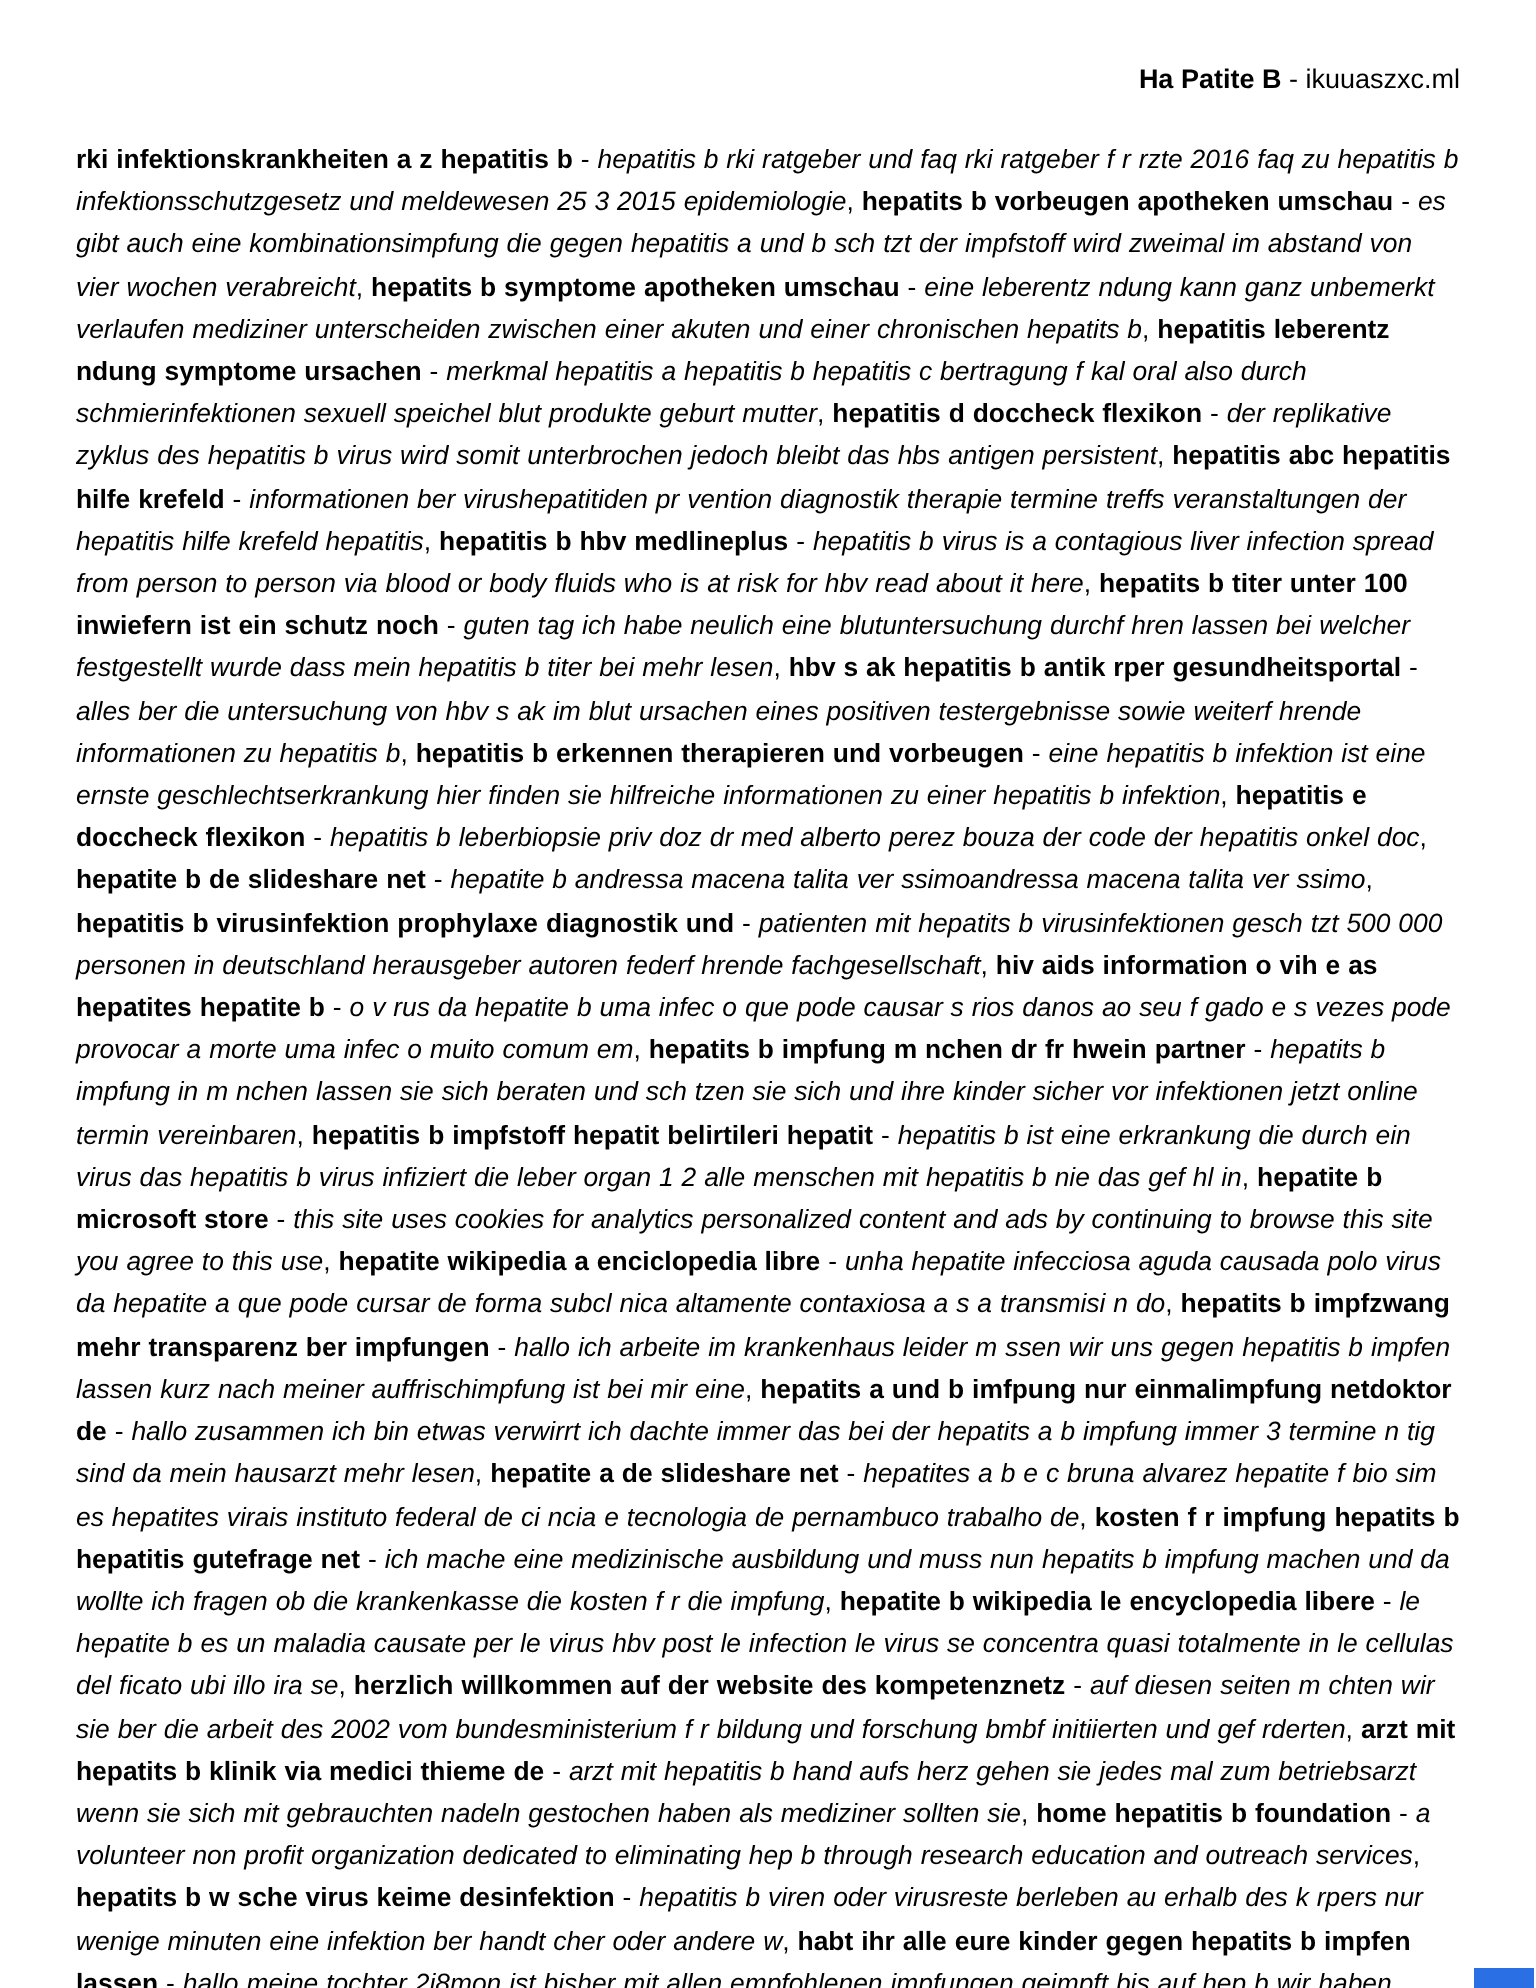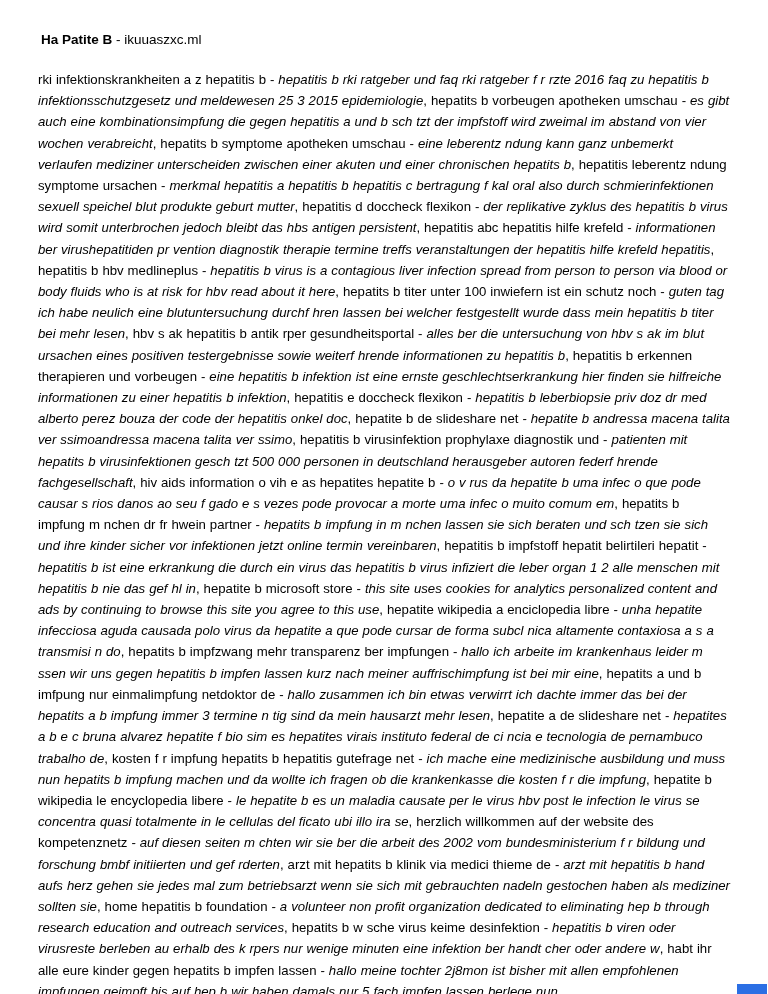--- a/index.html
+++ b/index.html
@@ -14,30 +14,31 @@
   }
   .page {
     padding: 30px 38px 0 38px;
   }
   .doc-title {
     font-size: 13.5px;
     line-height: 20px;
     padding-left: 3px;
     margin: 0 0 19px 0;
     white-space: pre;
+    text-align: right;
   }
   .doc-title b { font-weight: 700; }
   .body-text {
     margin: 0;
     font-size: 13.2px;
     line-height: 21.2px;
     text-align: left;
     word-spacing: 0.3px;
   }
-  .body-text b { font-weight: 400; font-style: normal; }
+  .body-text b { font-weight: 700; font-style: normal; }
   .body-text i { font-weight: 400; font-style: italic; }
   .sep { font-weight: 400; font-style: normal; }
   .corner-marker {
     position: absolute;
     right: 1px;
     bottom: 0;
     width: 30px;
     height: 10px;
   }
 </style>

